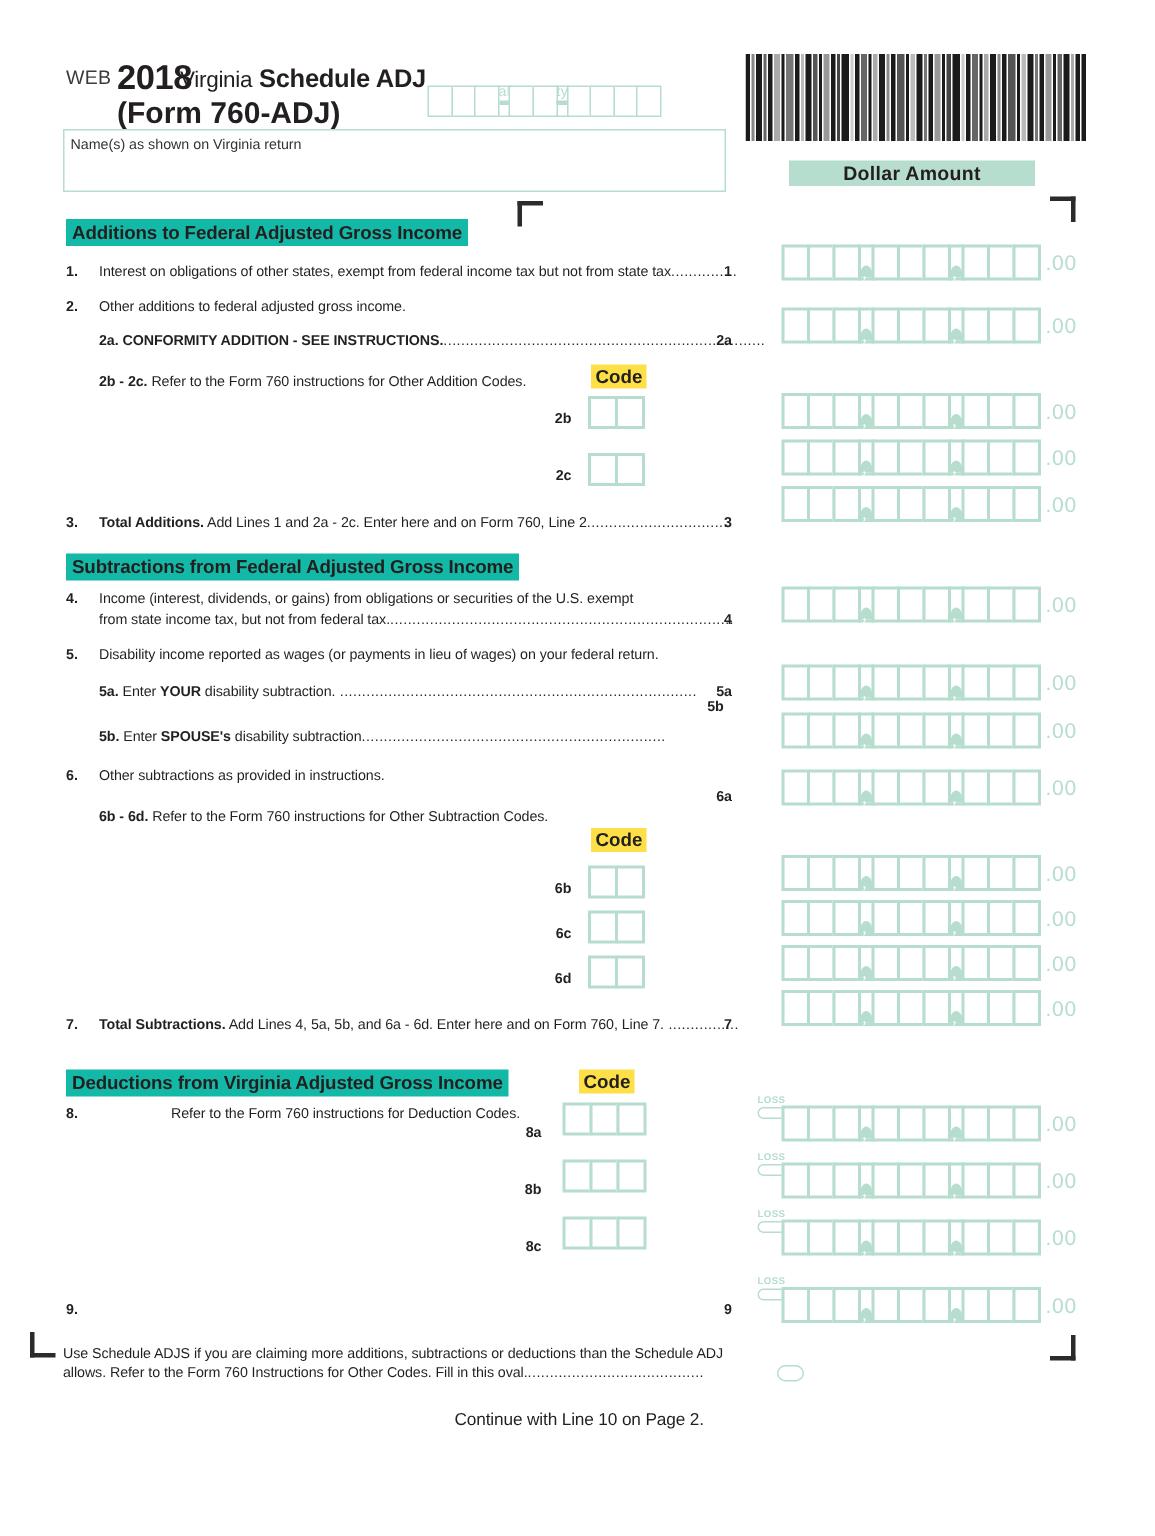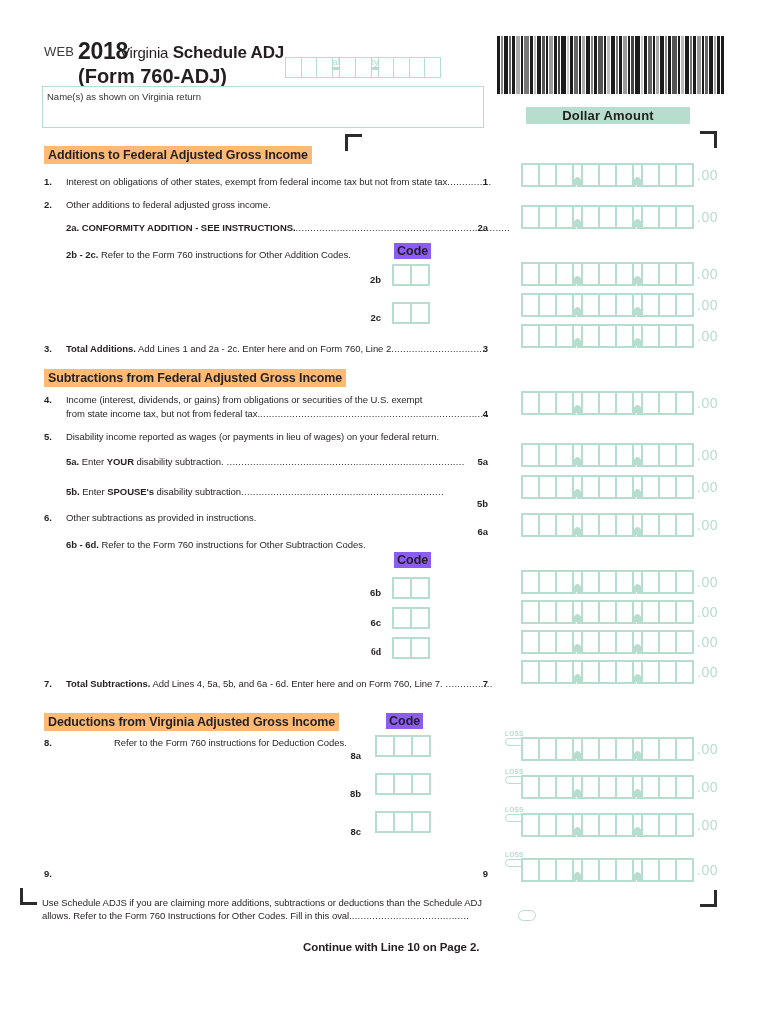--- a/index.html
+++ b/index.html
@@ -137,21 +137,21 @@
   .corner.tr i.h { right:0; top:0; width:17px; height:3px; }
   .corner.tr i.v { right:0; top:0; width:3px; height:17px; }
   .corner.bl i.h { left:0; bottom:0; width:17px; height:3px; }
   .corner.bl i.v { left:0; bottom:0; width:3px; height:17px; }
   .corner.br i.h { right:0; bottom:0; width:17px; height:3px; }
   .corner.br i.v { right:0; bottom:0; width:3px; height:17px; }
 
   
   .banner {
     position: absolute;
-    background: #fdba74;
+    background: #14b8a6;
     font-size: 12.5px;
     font-weight: bold;
     padding: 2px 4px 2px 4px;
     letter-spacing: -.1px;
     white-space: nowrap;
   }
 
   
   .lnum {
     position: absolute;
@@ -171,21 +171,21 @@
   .lref {
     position: absolute;
     font-size: 9.5px;
     font-weight: bold;
     text-align: right;
   }
 
   
   .code-hdr {
     position: absolute;
-    background: #8b5cf6;
+    background: #fde047;
     font-size: 12.5px;
     font-weight: bold;
     padding: 1px 3px;
     text-align: right;
   }
   .code-row {
     position: absolute;
     display: flex;
   }
   .code-cell {
@@ -282,21 +282,21 @@
   .foot-oval {
     position: absolute;
     width: 18px; height: 11px;
     border: 1.6px solid #b6ddce;
     border-radius: 9px;
     box-sizing: border-box;
   }
   .continue {
     position: absolute;
     font-size: 11.5px;
-    font-weight: bold;
+    font-weight: normal;
     letter-spacing: -.1px;
   }
 </style>
 </head>
 <body>
 
 <div class="page">
 
   <div class="web-label">WEB</div>
   <div class="year">2018</div>
@@ -439,41 +439,41 @@
   <div class="ltext" style="left:66px; top:408px;"><span>from state income tax, but not from federal tax.</span><span class="dots">..............................................................................</span></div>
   <div class="lref" style="left:470px; top:408px; width:18px;">4</div>
 
   <div class="lnum" style="left:44px; top:431px;">5.</div>
   <div class="ltext" style="left:66px; top:431px;">Disability income reported as wages (or payments in lieu of wages) on your federal return.</div>
 
   <div class="ltext" style="left:66px; top:456px;"><b>5a.</b><span> Enter </span><b>YOUR</b><span> disability subtraction.</span><span class="dots"> .................................................................................</span></div>
   <div class="lref" style="left:466px; top:456px; width:22px;">5a</div>
 
   <div class="ltext" style="left:66px; top:486px;"><b>5b.</b><span> Enter </span><b>SPOUSE's</b><span> disability subtraction</span><span class="dots">.....................................................................</span></div>
-  <div class="lref" style="left:466px; top:498px; width:22px;">5b</div>
+  <div class="lref" style="left:466px; top:466px; width:22px;text-align:center;">5b</div>
 
   <div class="lnum" style="left:44px; top:512px;">6.</div>
   <div class="ltext" style="left:66px; top:512px;">Other subtractions as provided in instructions.</div>
 
   <div class="lref" style="left:466px; top:526px; width:22px;">6a</div>
 
   <div class="ltext" style="left:66px; top:539px;"><b>6b - 6d.</b><span> Refer to the Form 760 instructions for Other Subtraction Codes.</span></div>
 
   <div class="code-hdr" style="left:394px; top:552px;">Code</div>
   <div class="code-tag" style="left:361px; top:587px;">6b</div>
   <div class="code-row" style="left:392px; top:577px;">
     <span class="code-cell"></span>
     <span class="code-cell"></span>
   </div>
   <div class="code-tag" style="left:361px; top:617px;">6c</div>
   <div class="code-row" style="left:392px; top:607px;">
     <span class="code-cell"></span>
     <span class="code-cell"></span>
   </div>
-  <div class="code-tag" style="left:361px; top:647px;font-family:Liberation Serif, serif;">6d</div>
+  <div class="code-tag" style="left:361px; top:647px;">6d</div>
   <div class="code-row" style="left:392px; top:637px;">
     <span class="code-cell"></span>
     <span class="code-cell"></span>
   </div>
 
   <div class="lnum" style="left:44px; top:678px;">7.</div>
   <div class="ltext" style="left:66px; top:678px;"><b>Total Subtractions.</b><span> Add Lines 4, 5a, 5b, and 6a - 6d. Enter here and on Form 760, Line 7.</span><span class="dots"> ................</span></div>
   <div class="lref" style="left:470px; top:678px; width:18px;">7</div>
 
   <div class="banner" style="left:44px; top:713px;">Deductions from Virginia Adjusted Gross Income</div>

